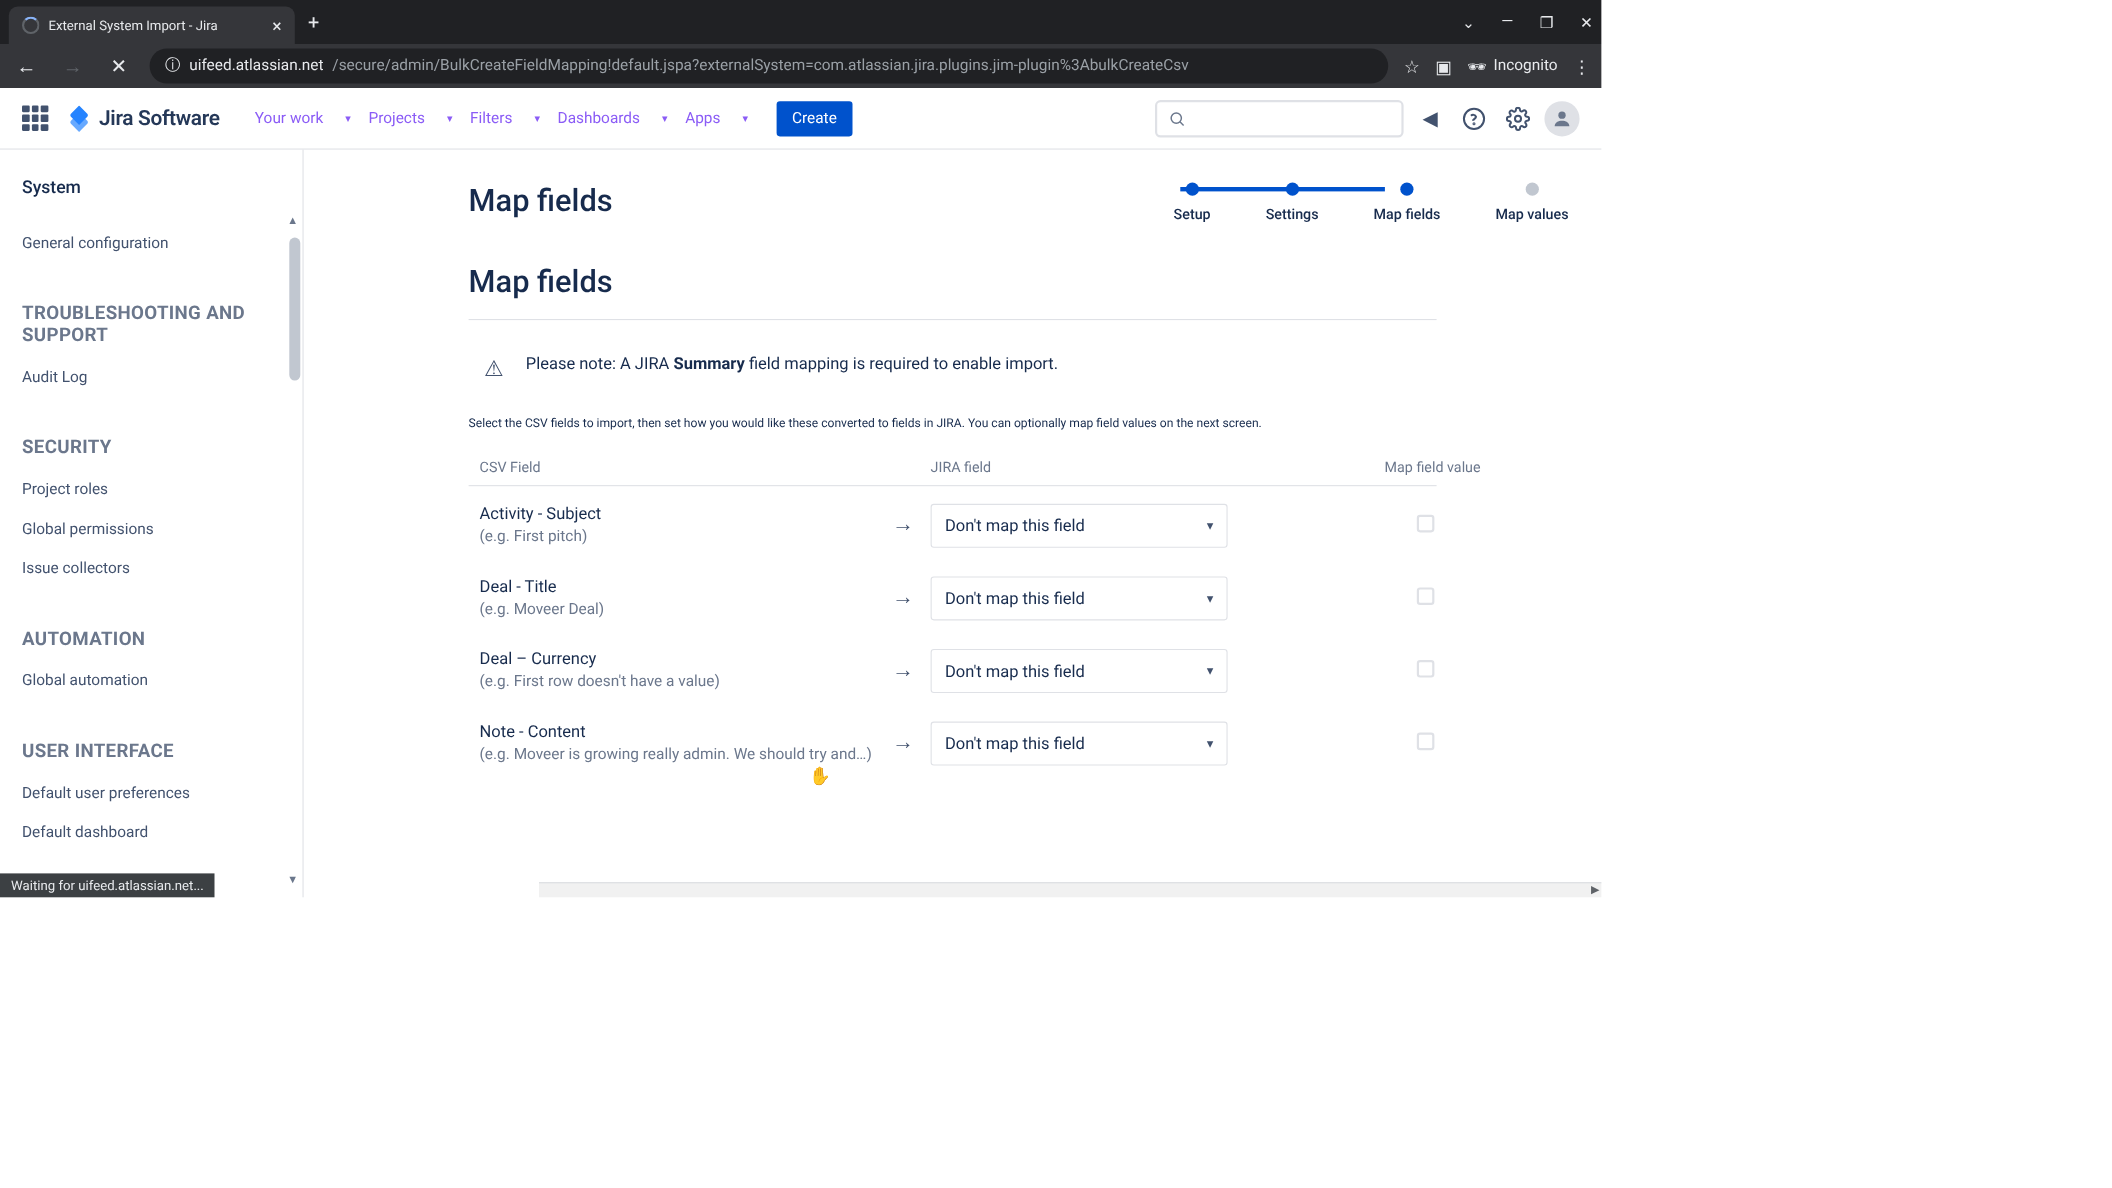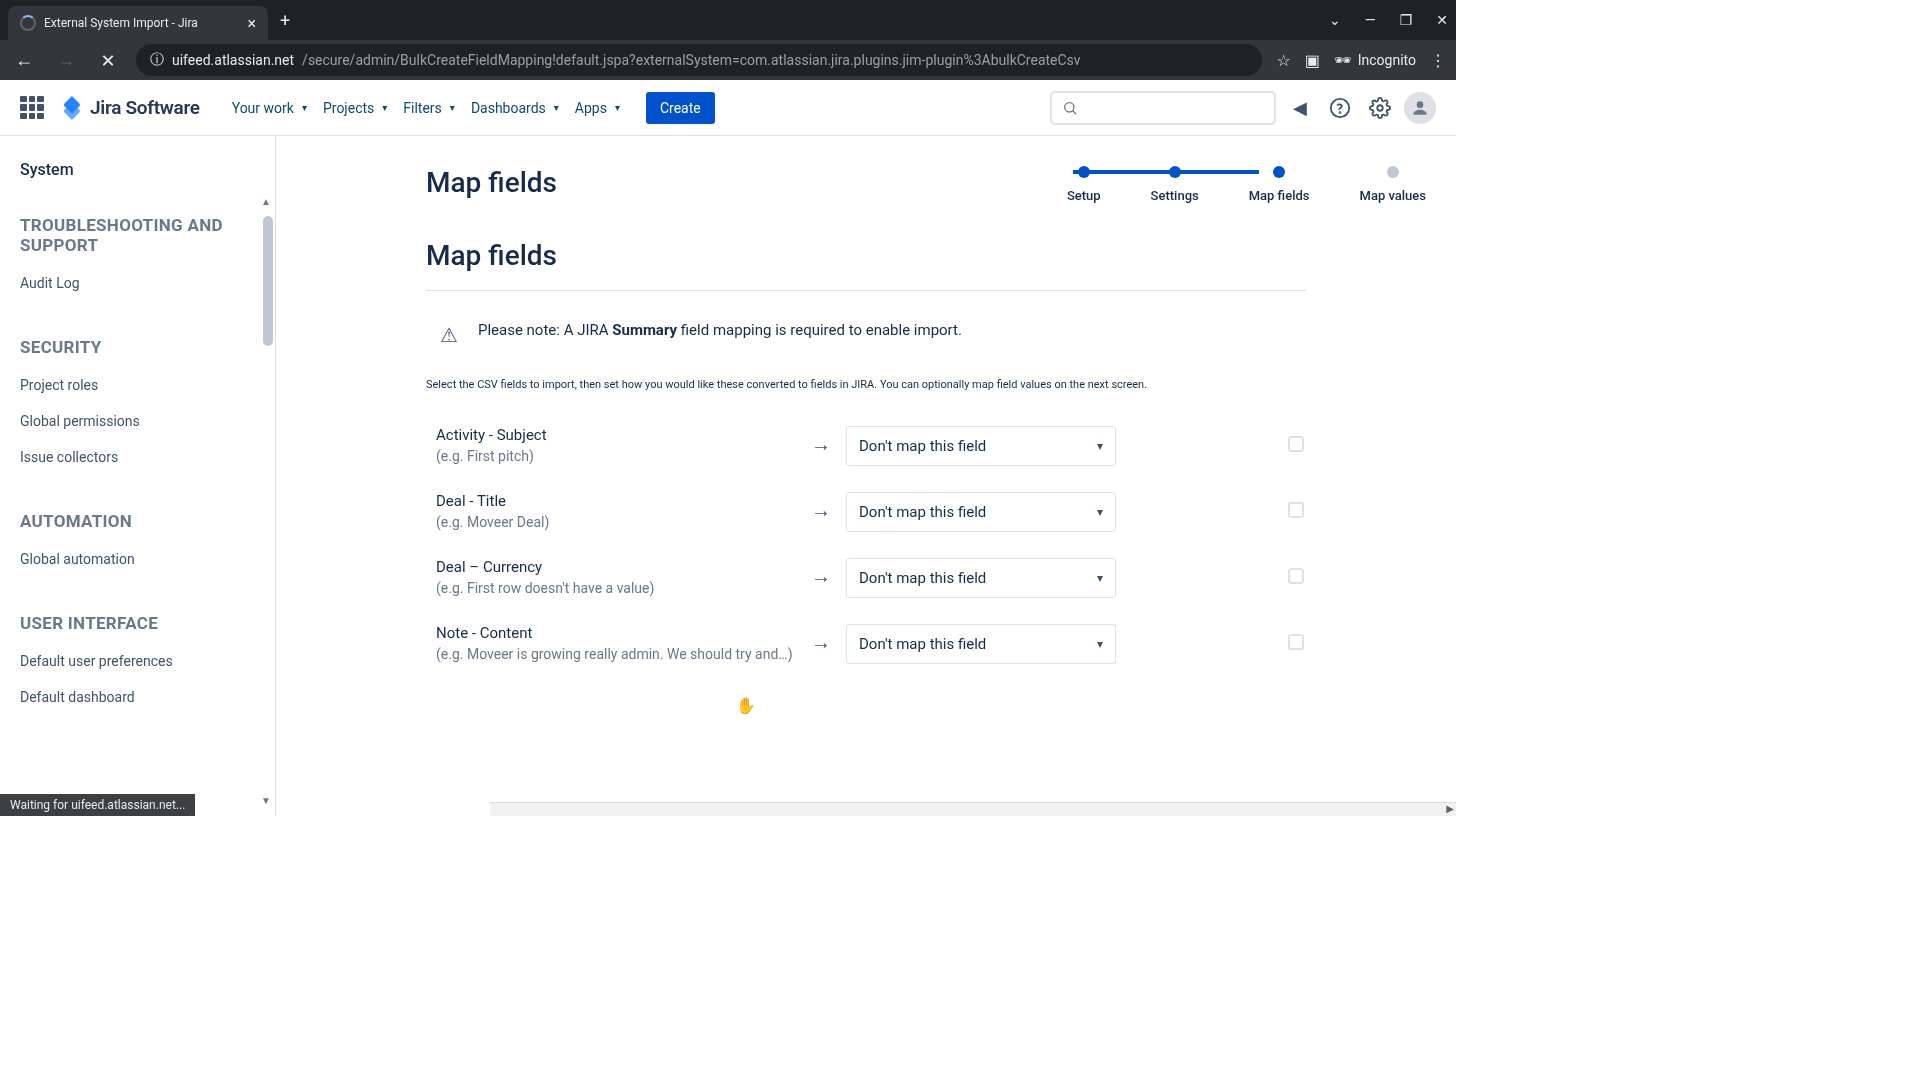--- a/index.html
+++ b/index.html
@@ -24,21 +24,21 @@
 .tb-icon { color: #e8eaed; font-size: 16px; cursor: pointer; }
 .incognito { display: flex; align-items: center; gap: 6px; color: #e8eaed; font-size: 14px; }
 
 
 .jira-nav { height: 56px; border-bottom: 1px solid #dfe1e6; display: flex; align-items: center; padding: 0 20px; gap: 8px; }
 .app-switch { width: 24px; height: 24px; display: grid; grid-template-columns: repeat(3, 1fr); grid-template-rows: repeat(3, 1fr); gap: 2px; cursor: pointer; }
 .app-switch span { background: #42526e; border-radius: 1px; }
 .jira-logo { display: flex; align-items: center; gap: 6px; margin-left: 8px; margin-right: 16px; }
 .jira-logo svg { width: 24px; height: 24px; }
 .jira-logo-text { color: #253858; font-size: 19px; font-weight: 600; letter-spacing: -0.3px; }
-.nav-item { color: #0c4a6e; font-size: 14px; padding: 6px 8px; cursor: pointer; display: flex; align-items: center; gap: 8px; border-radius: 3px; }
+.nav-item { color: #8b5cf6; font-size: 14px; padding: 6px 8px; cursor: pointer; display: flex; align-items: center; gap: 20px; border-radius: 3px; }
 .chev { font-size: 10px; }
 .create-btn { background: #0052cc; color: #fff; border: none; padding: 8px 14px; border-radius: 3px; font-size: 14px; font-weight: 400; margin-left: 10px; cursor: pointer; }
 .nav-spacer { flex: 1; }
 .search-box { width: 226px; height: 34px; border: 2px solid #dfe1e6; border-radius: 5px; display: flex; align-items: center; padding: 0 10px; color: #6b778c; }
 .icon-btn { width: 32px; height: 32px; border-radius: 50%; display: flex; align-items: center; justify-content: center; color: #42526e; cursor: pointer; font-size: 18px; }
 .avatar-circle { width: 32px; height: 32px; border-radius: 50%; background: #dfe1e6; display: flex; align-items: center; justify-content: center; }
 
 
 .page-body { display: flex; height: calc(100% - 136px); }
 .sidebar { width: 276px; border-right: 1px solid #dfe1e6; padding: 24px 8px 24px 20px; position: relative; overflow: hidden; }
@@ -189,20 +189,21 @@
     <svg width="20" height="20" viewBox="0 0 24 24" fill="#6b778c">
         <circle cx="12" cy="8" r="4"></circle>
         <path d="M4 20c0-4 4-6 8-6s8 2 8 6"></path>
       </svg>
   </div>
 </div>
 
 <div class="page-body">
   <div class="sidebar">
     <h2>System</h2>
+    <span class="sb-link">General configuration</span>
     <div id="sidebar-sections">
         <div class="sb-section-h">TROUBLESHOOTING AND SUPPORT</div>
         <span class="sb-link">Audit Log</span>
         <div class="sb-section-h">SECURITY</div>
         <span class="sb-link">Project roles</span>
         <span class="sb-link">Global permissions</span>
         <span class="sb-link">Issue collectors</span>
         <div class="sb-section-h">AUTOMATION</div>
         <span class="sb-link">Global automation</span>
         <div class="sb-section-h">USER INTERFACE</div>
@@ -244,20 +245,26 @@
       <div class="notice">
         <span class="notice-icon">⚠</span>
         <div class="notice-text">
           <span>Please note: A JIRA </span><b>Summary</b><span> field mapping is required to enable import.</span>
         </div>
       </div>
 
       <p class="instruction">Select the CSV fields to import, then set how you would like these converted to fields in JIRA. You can optionally map field values on the next screen.</p>
 
       <div class="field-table">
+        <div class="ft-head">
+          <span>CSV Field</span>
+          <span></span>
+          <span>JIRA field</span>
+          <span class="c3">Map field value</span>
+        </div>
         <div id="field-rows">
             <div class="ft-row">
               <div>
                 <div class="csv-name">Activity - Subject</div>
                 <div class="csv-eg">(e.g.  First pitch)</div>
               </div>
               <div class="arrow">→</div>
               <div>
                 <div class="select">
                   <span>Don't map this field</span>

